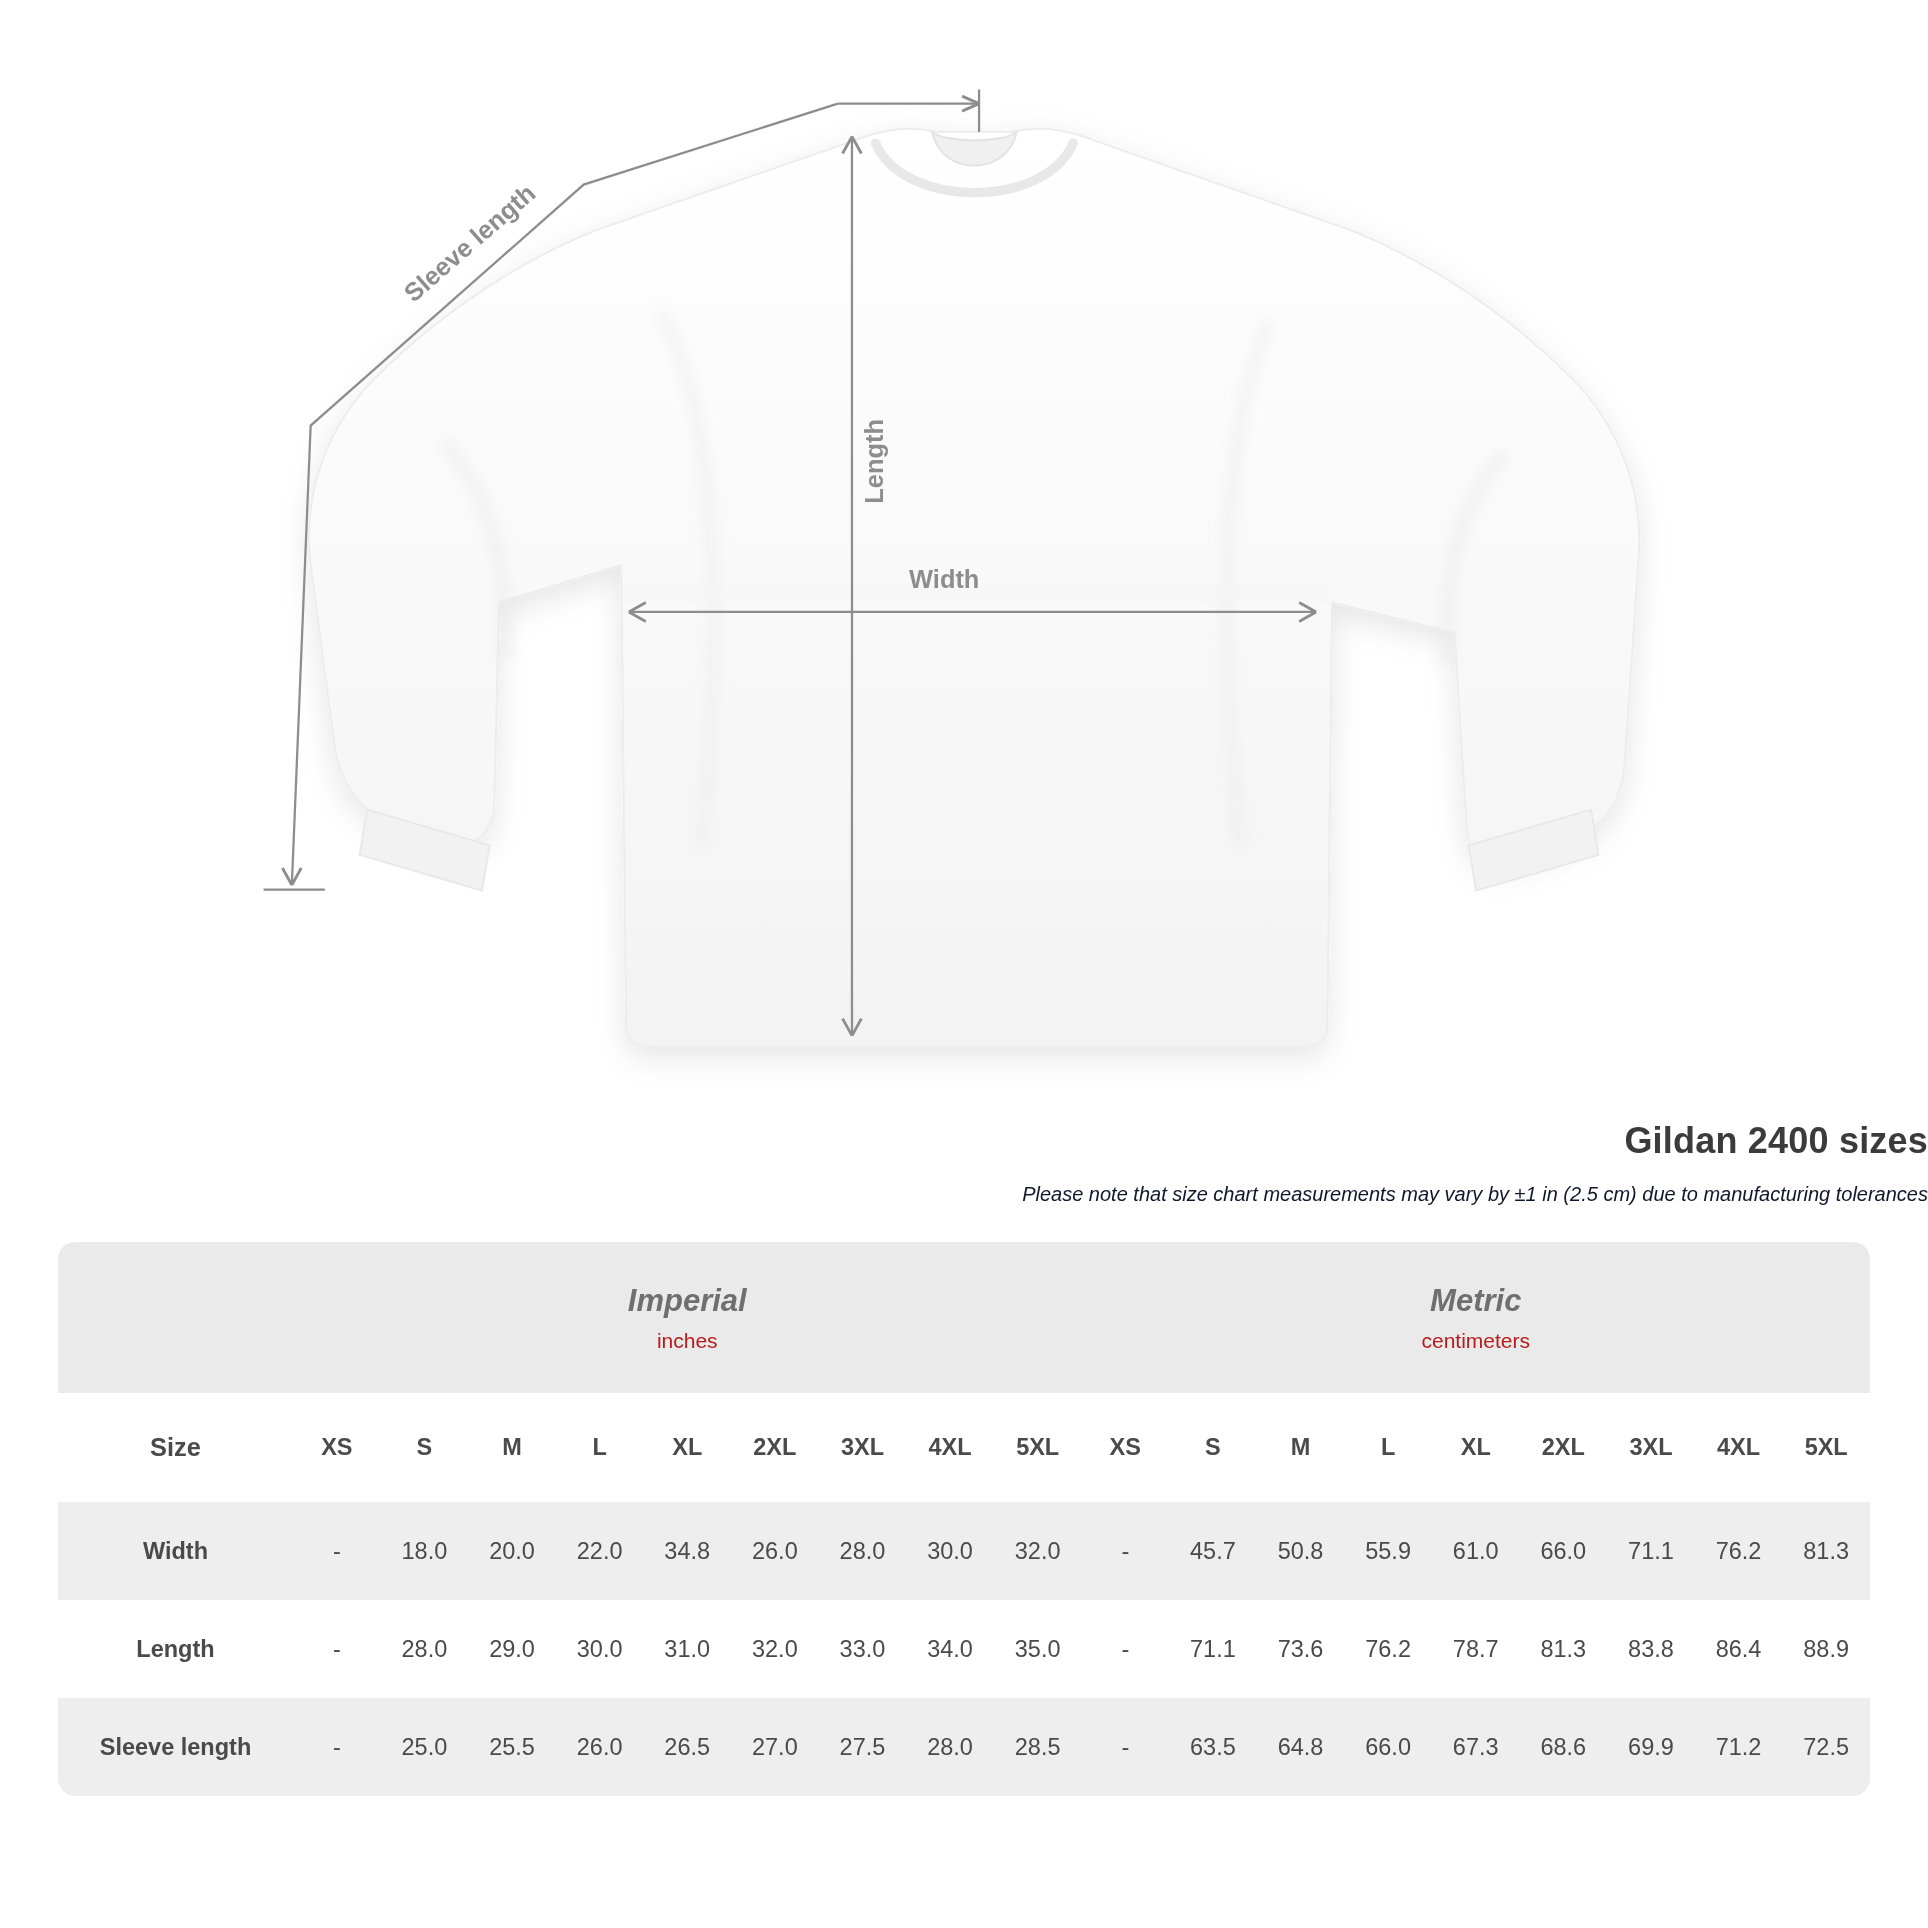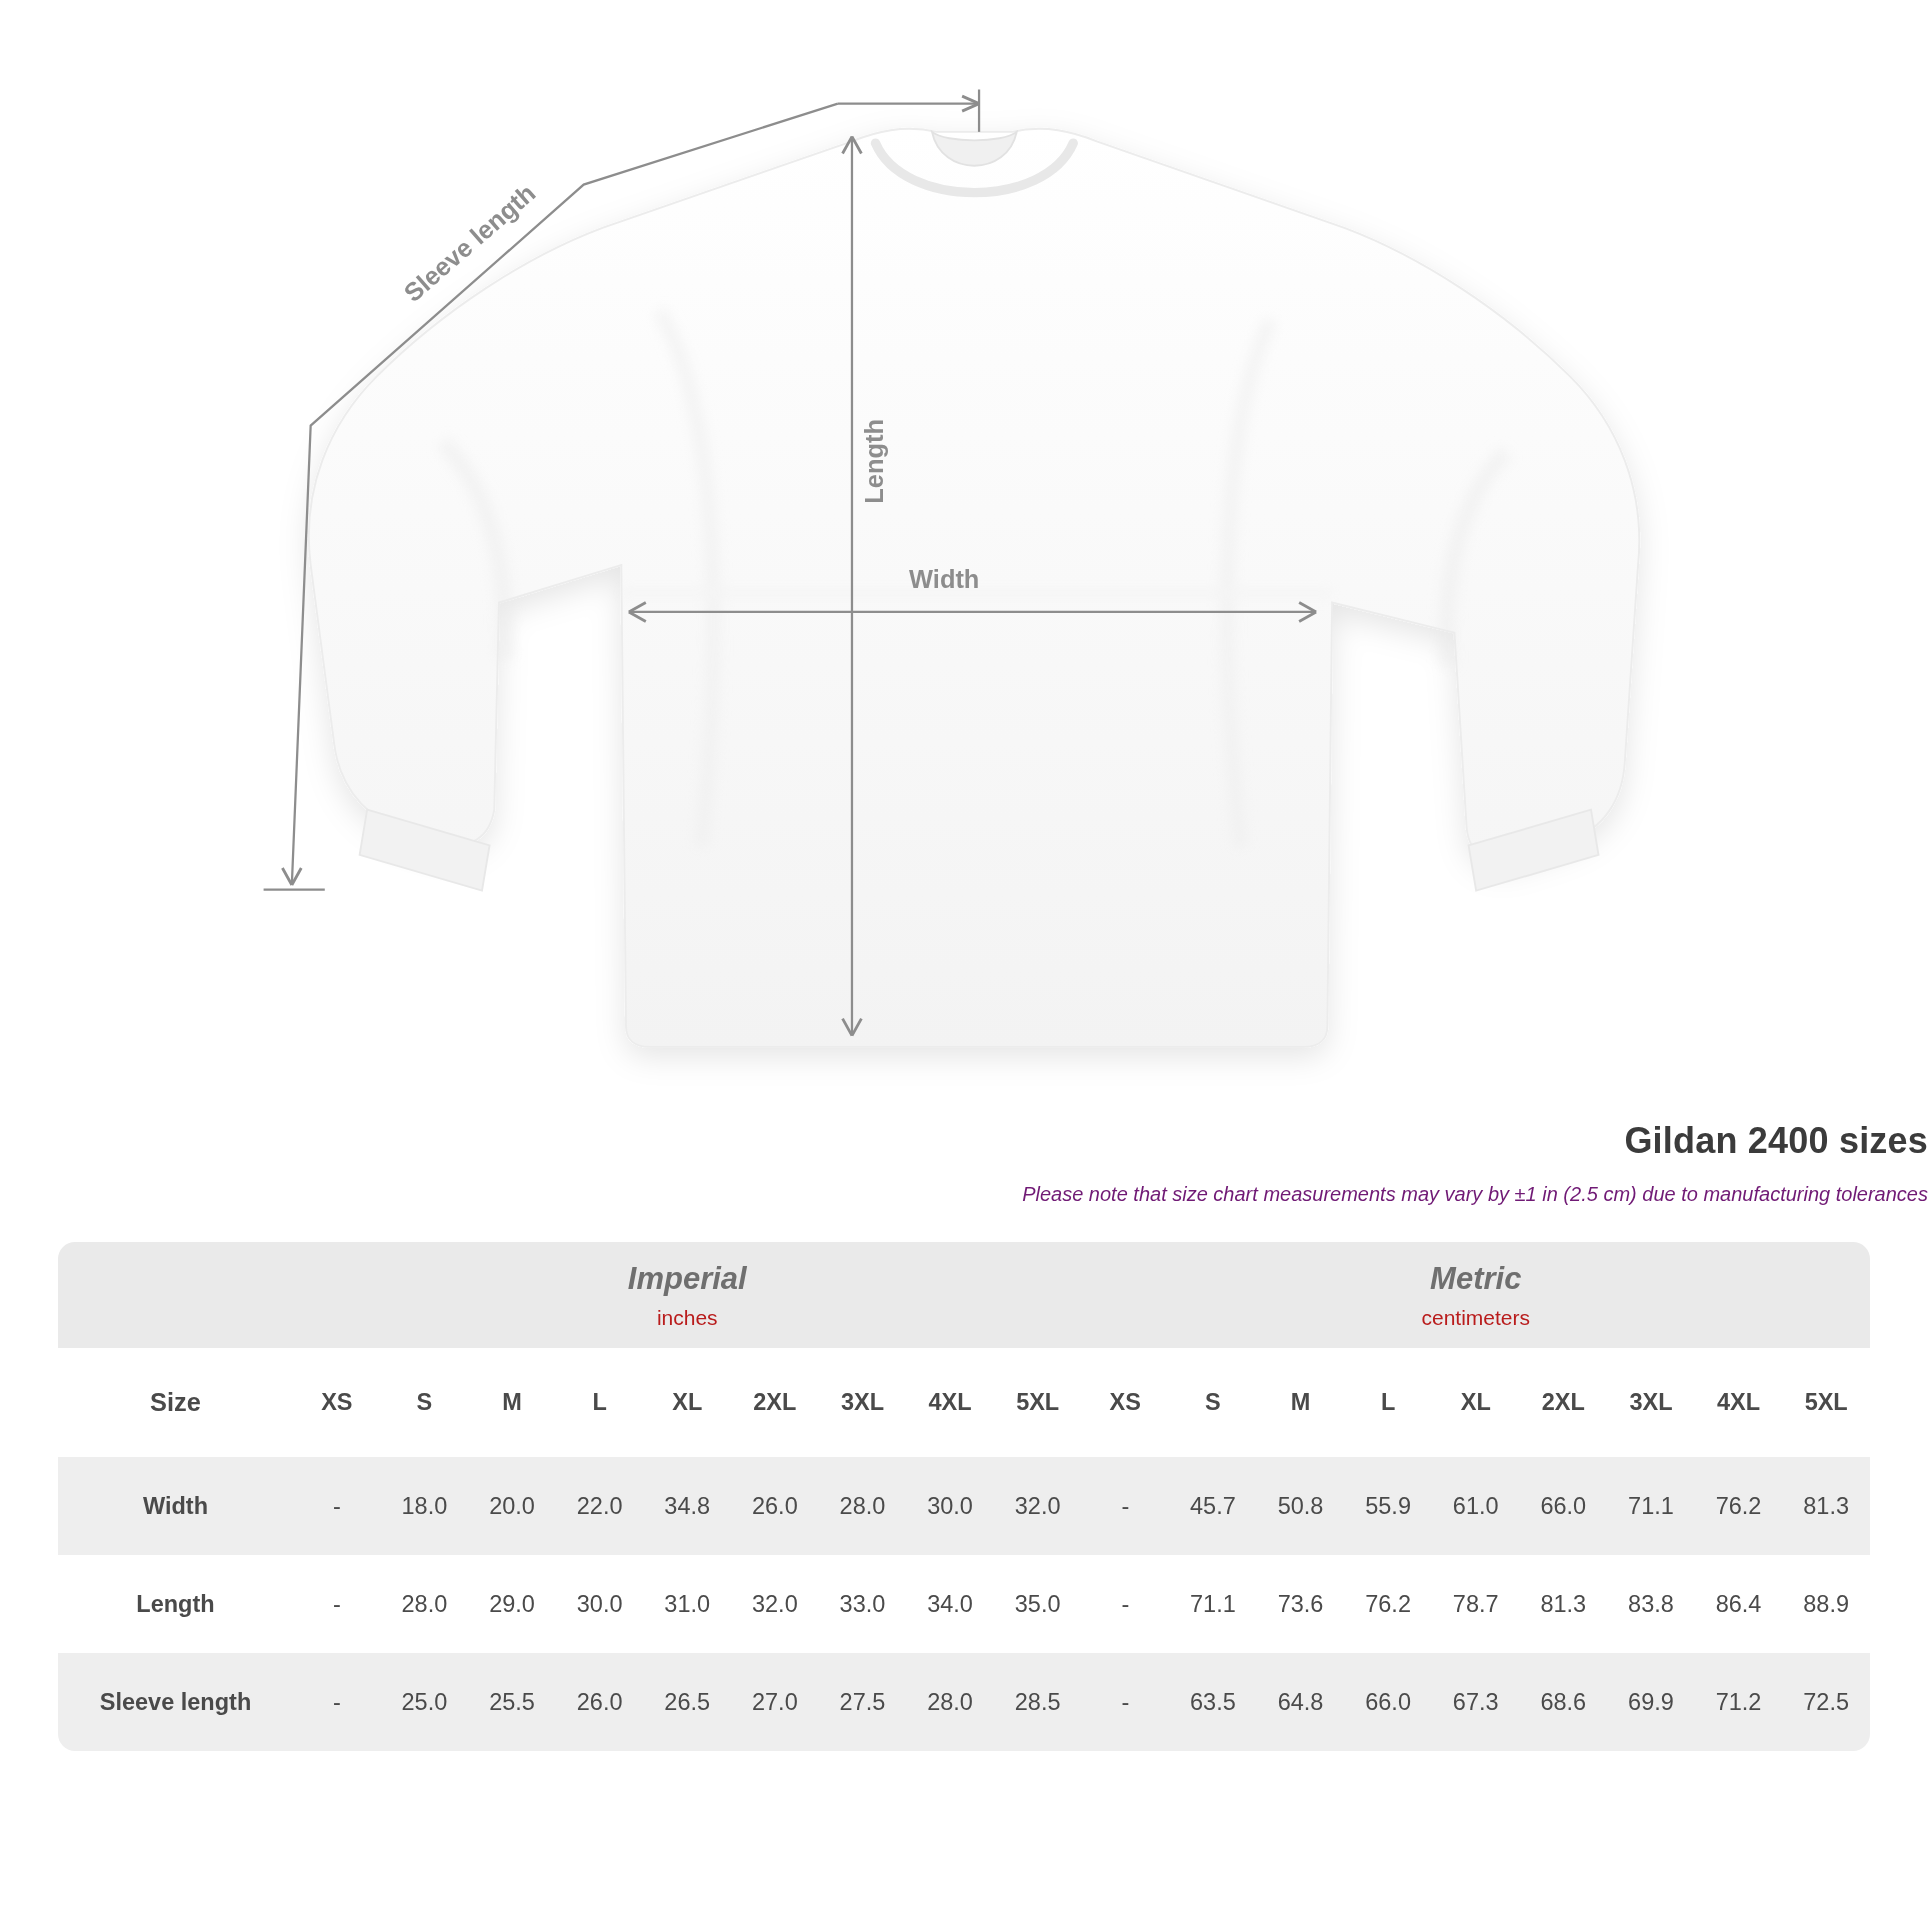--- a/index.html
+++ b/index.html
@@ -38,21 +38,21 @@
   }
   .chart-title {
     font-size: 36px;
     font-weight: bold;
     color: #3b3b3b;
     letter-spacing: 0.2px;
   }
   .chart-note {
     font-size: 20px;
     font-style: italic;
-    color: #701a75;
+    color: #0f172a;
     margin-top: 21px;
   }
 
   
   .table-wrap {
     margin: 36px 58px 0 58px;
     border-radius: 17px;
     overflow: hidden;
     background: #ffffff;
   }
@@ -64,21 +64,21 @@
   table.size-table td, table.size-table th {
     text-align: center;
     vertical-align: middle;
     font-size: 23.5px;
     color: #4a4a4a;
     padding: 0;
   }
   
   .unit-row td {
     background: #eaeaea;
-    height: 106px;
+    height: 151px;
     padding: 0 9.4px;
   }
   .unit-row td.firstcol {
     background: #eaeaea;
   }
   .unit-name {
     font-size: 31px;
     font-weight: bold;
     font-style: italic;
     color: #6f6f6f;

